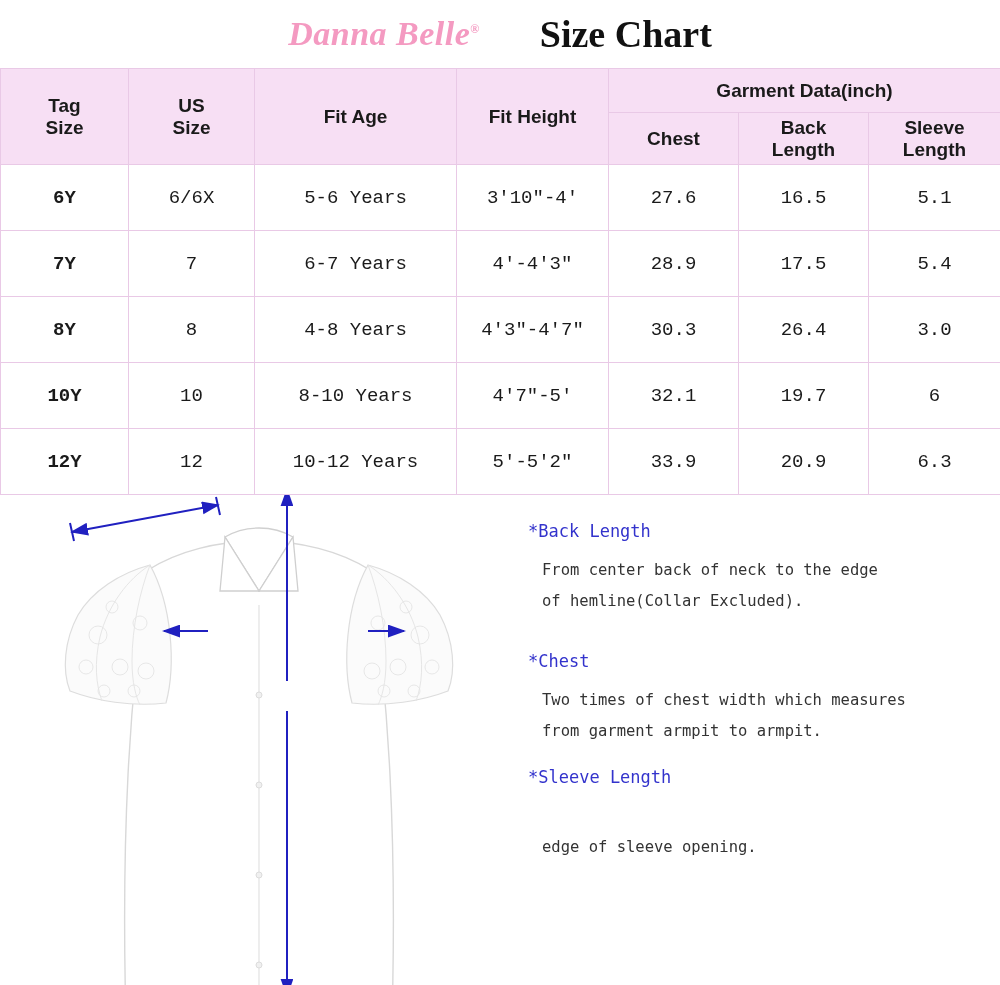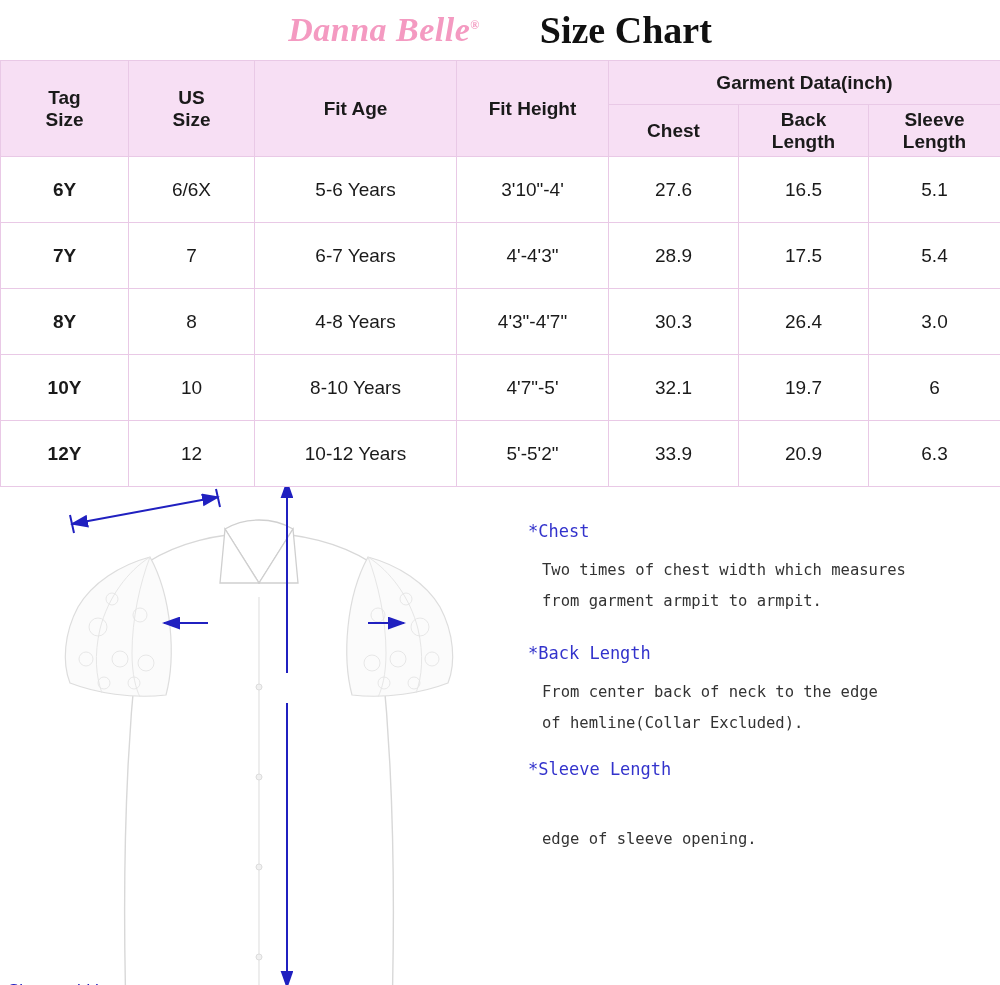--- a/index.html
+++ b/index.html
@@ -11,21 +11,21 @@
   }
   .page {
     position: relative;
     width: 1000px; height: 985px;
     overflow: hidden;
   }
 
   
   .header {
     position: relative;
-    height: 60px;
+    height: 68px;
     display: flex;
     align-items: center;
     justify-content: center;
     gap: 60px;
   }
   .brand {
     font-family: "Liberation Serif", serif;
     font-style: italic;
     font-weight: bold;
     font-size: 34px;
@@ -68,21 +68,21 @@
   }
   .hdr-tall { height: 48px; }
   .col-tag   { width: 128px; }
   .col-us    { width: 126px; }
   .col-age   { width: 202px; }
   .col-hgt   { width: 152px; }
   .col-chest { width: 130px; }
   .col-back  { width: 130px; }
   .col-slv   { width: 132px; }
 
-  tbody td { height: 66px; }
+  tbody td { height: 66px; font-family: Liberation Mono, monospace; }
   .cell-tag { font-weight: bold; font-size: 21px; }
   .cell-plain { font-size: 19px; }
   .two-line { line-height: 1.12; }
 
   
   .lower {
     position: relative;
     width: 1000px;
     height: 530px;
   }
@@ -314,32 +314,32 @@
           <line x1="287" y1="-5" x2="287" y2="186" marker-start="url(#arrBs)"></line>
           <line x1="287" y1="216" x2="287" y2="500" marker-end="url(#arrB)"></line>
         </g>
       </svg>
 
       <div class="measure-label lbl-sleeve-width">Sleeve width</div>
 
     </div>
 
     <div class="notes">
+      <div class="note-block nb2">
+        <p class="note-head">*Back Length</p>
+        <p class="note-body">
+          <span>From center back of neck to the edge</span><br>
+          <span>of hemline(Collar Excluded).</span>
+        </p>
+      </div>
       <div class="note-block nb1">
         <p class="note-head">*Chest</p>
         <p class="note-body">
           <span>Two times of chest width which measures</span><br>
           <span>from garment armpit to armpit.</span>
-        </p>
-      </div>
-      <div class="note-block nb2">
-        <p class="note-head">*Back Length</p>
-        <p class="note-body">
-          <span>From center back of neck to the edge</span><br>
-          <span>of hemline(Collar Excluded).</span>
         </p>
       </div>
       <div class="note-block nb3">
         <p class="note-head">*Sleeve Length</p>
         <p class="note-body">
           <br>
           <span>edge of sleeve opening.</span>
         </p>
       </div>
     </div>

